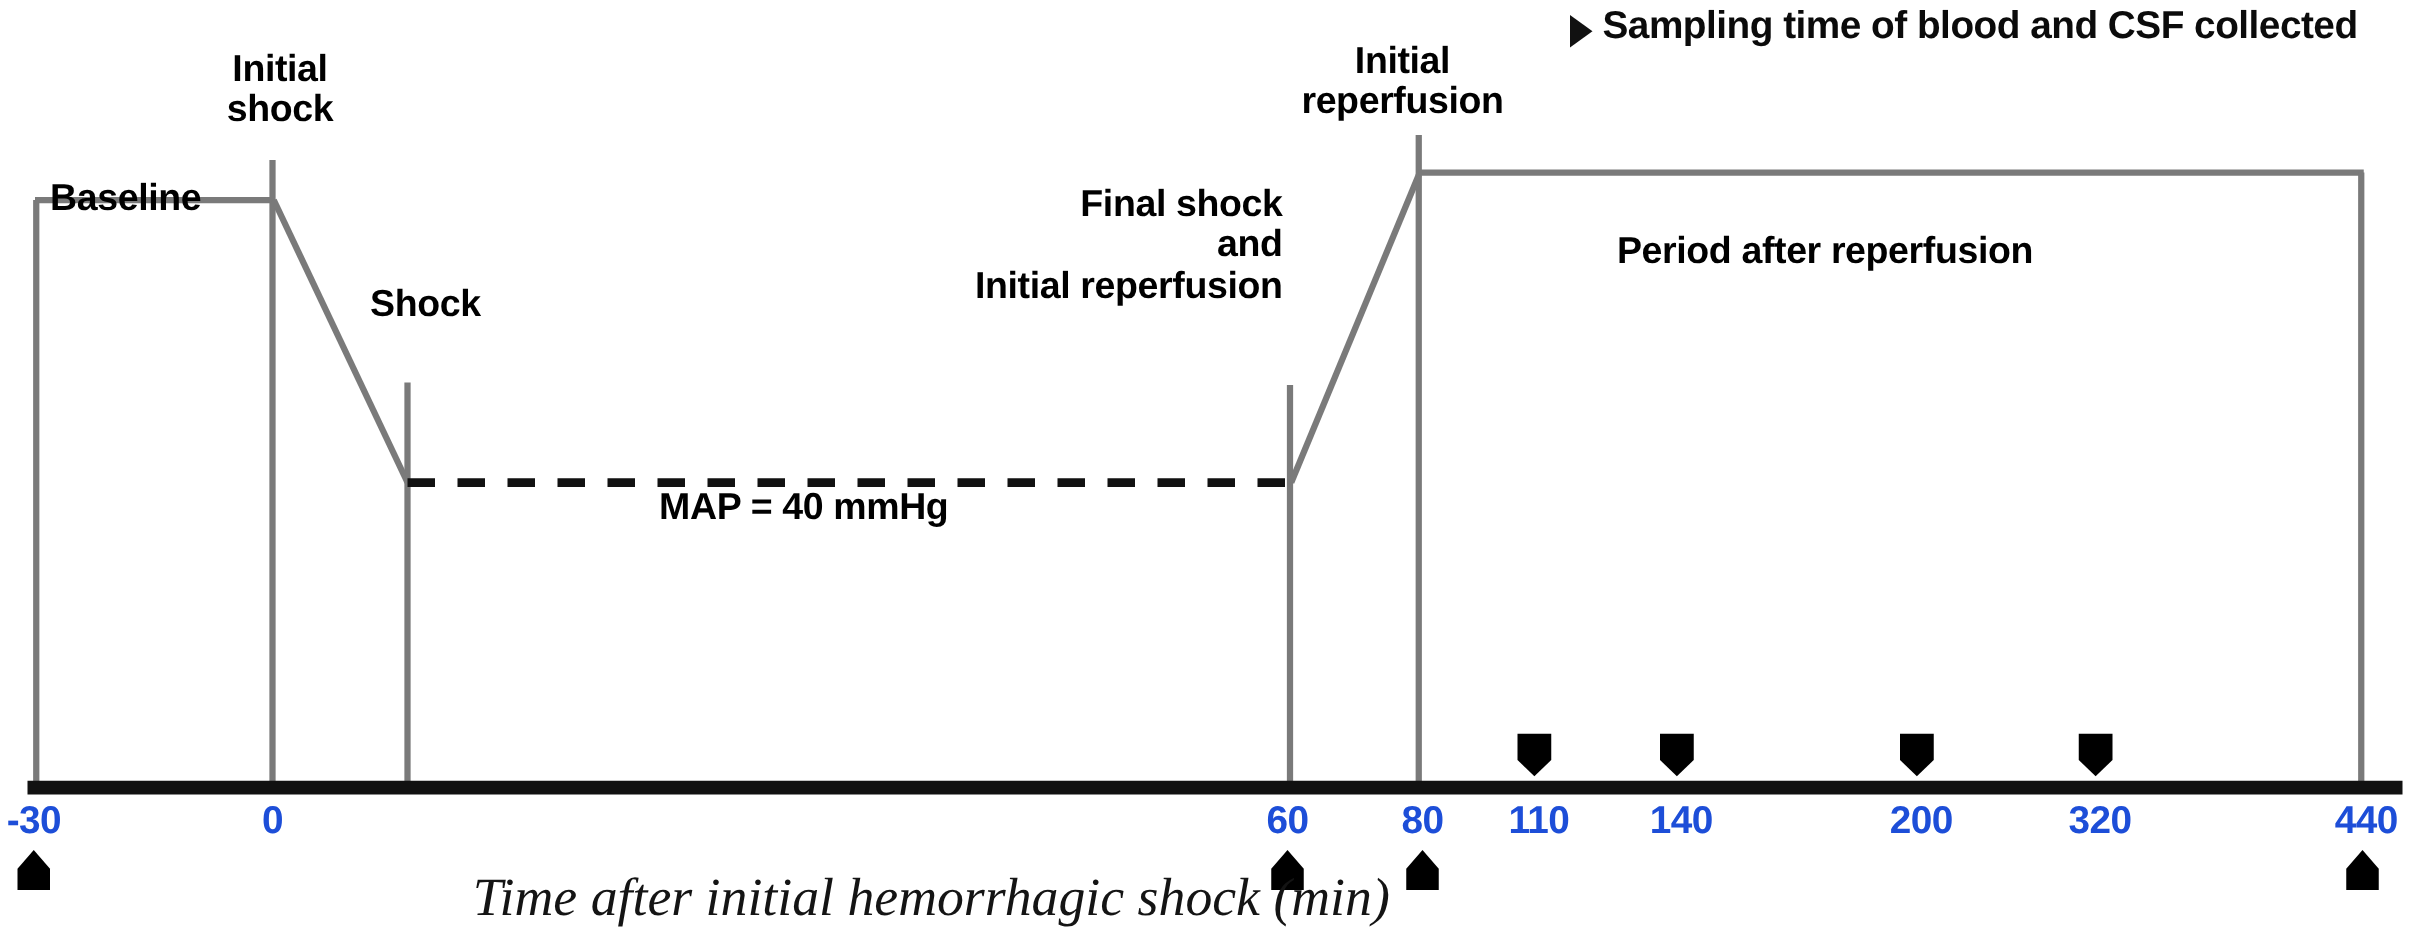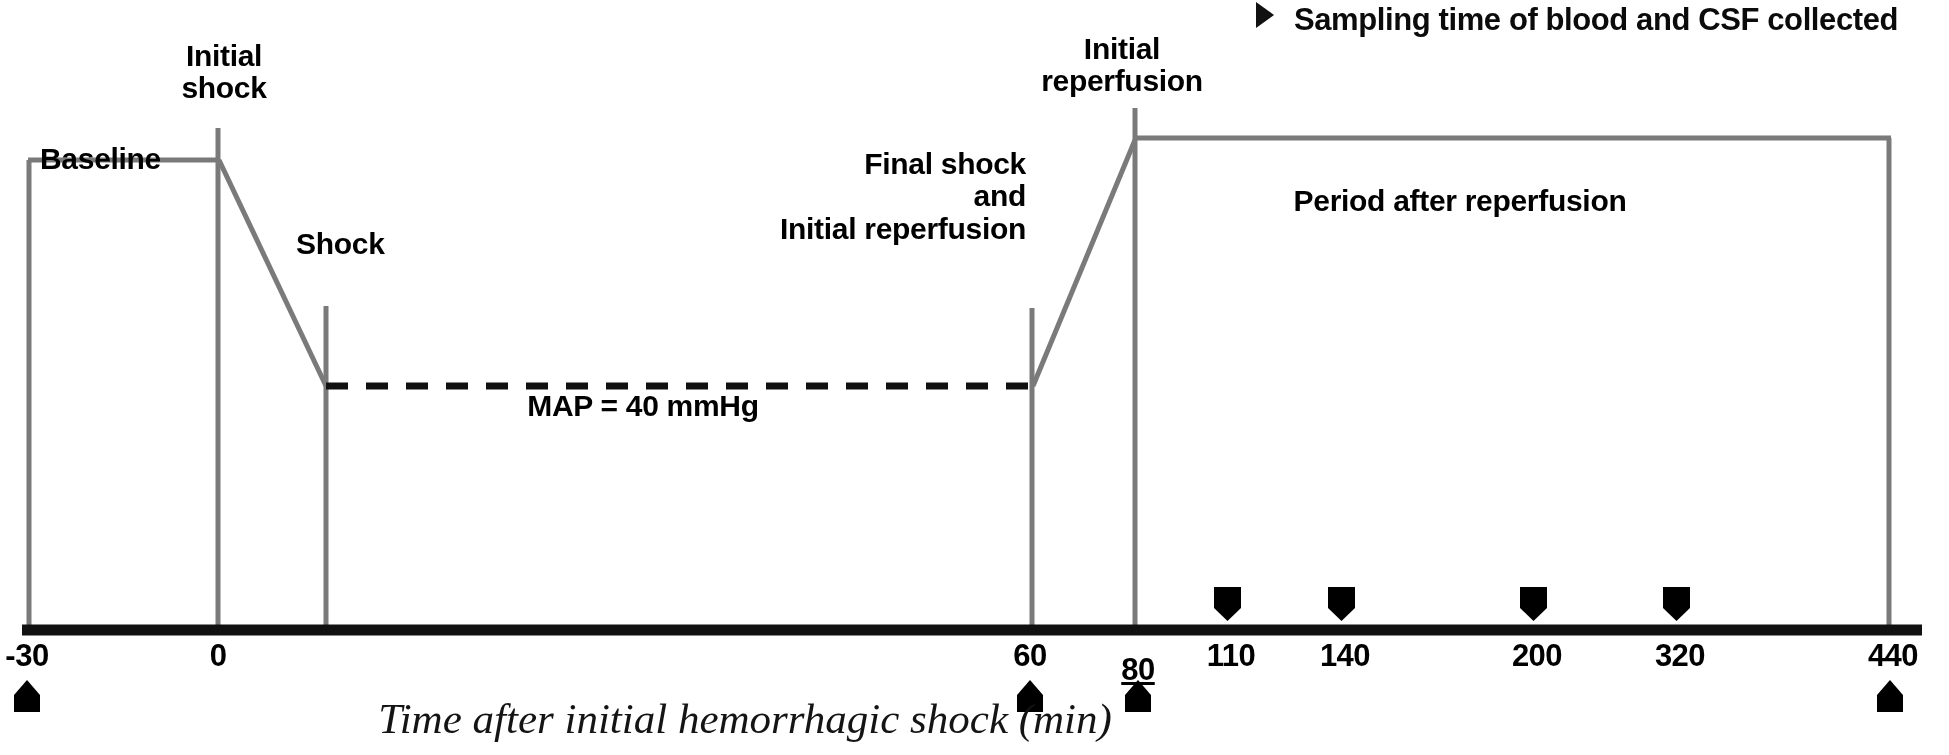--- a/index.html
+++ b/index.html
@@ -43,40 +43,40 @@
   }
   .map-label {
     font-size: 30px;
     font-weight: bold;
   }
   .tick-label {
     position: absolute;
     font-family: "Liberation Sans", sans-serif;
     font-weight: bold;
     font-size: 31px;
-    color: #000000;
+    color: #1d4ed8;
     text-align: right;
     transform: translateX(-50%);
     letter-spacing: -0.5px;
   }
   .axis-title {
     position: absolute;
     font-family: "Liberation Serif", serif;
     font-weight: normal;
     font-size: 43px;
     color: #141414;
     white-space: pre;
     transform: translateX(-50%);
     font-style: italic;
   }
   .legend {
     position: absolute;
     display: flex;
-    align-items: flex-start;
-    gap: 20px;
+    align-items: flex-end;
+    gap: 8px;
   }
   .legend-text {
     font-family: "Liberation Sans", sans-serif;
     font-weight: bold;
     font-size: 31px;
     color: #0b0b0b;
     white-space: pre;
     letter-spacing: -0.4px;
   }
   .tri-right {
@@ -147,21 +147,21 @@
 Initial reperfusion</div>
 
   <div class="lbl event-label lbl-center" style="left:1122px; top:33px;">Initial
 reperfusion</div>
 
   <div class="lbl phase-label lbl-center" style="left:1460px; top:185px;">Period after reperfusion</div>
 
   <div class="tick-label" style="left:27px; top:638px;">-30</div>
   <div class="tick-label" style="left:218px; top:638px;">0</div>
   <div class="tick-label" style="left:1030px; top:638px;">60</div>
-  <div class="tick-label" style="left:1138px; top:652px;text-decoration:underline;">80</div>
+  <div class="tick-label" style="left:1138px; top:638px;">80</div>
   <div class="tick-label" style="left:1231px; top:638px;">110</div>
   <div class="tick-label" style="left:1345px; top:638px;">140</div>
   <div class="tick-label" style="left:1537px; top:638px;">200</div>
   <div class="tick-label" style="left:1680px; top:638px;">320</div>
   <div class="tick-label" style="left:1893px; top:638px;">440</div>
 
   <div class="axis-title" style="left:745px; top:694px;">Time after initial hemorrhagic shock (min)</div>
 
 </div>
 

